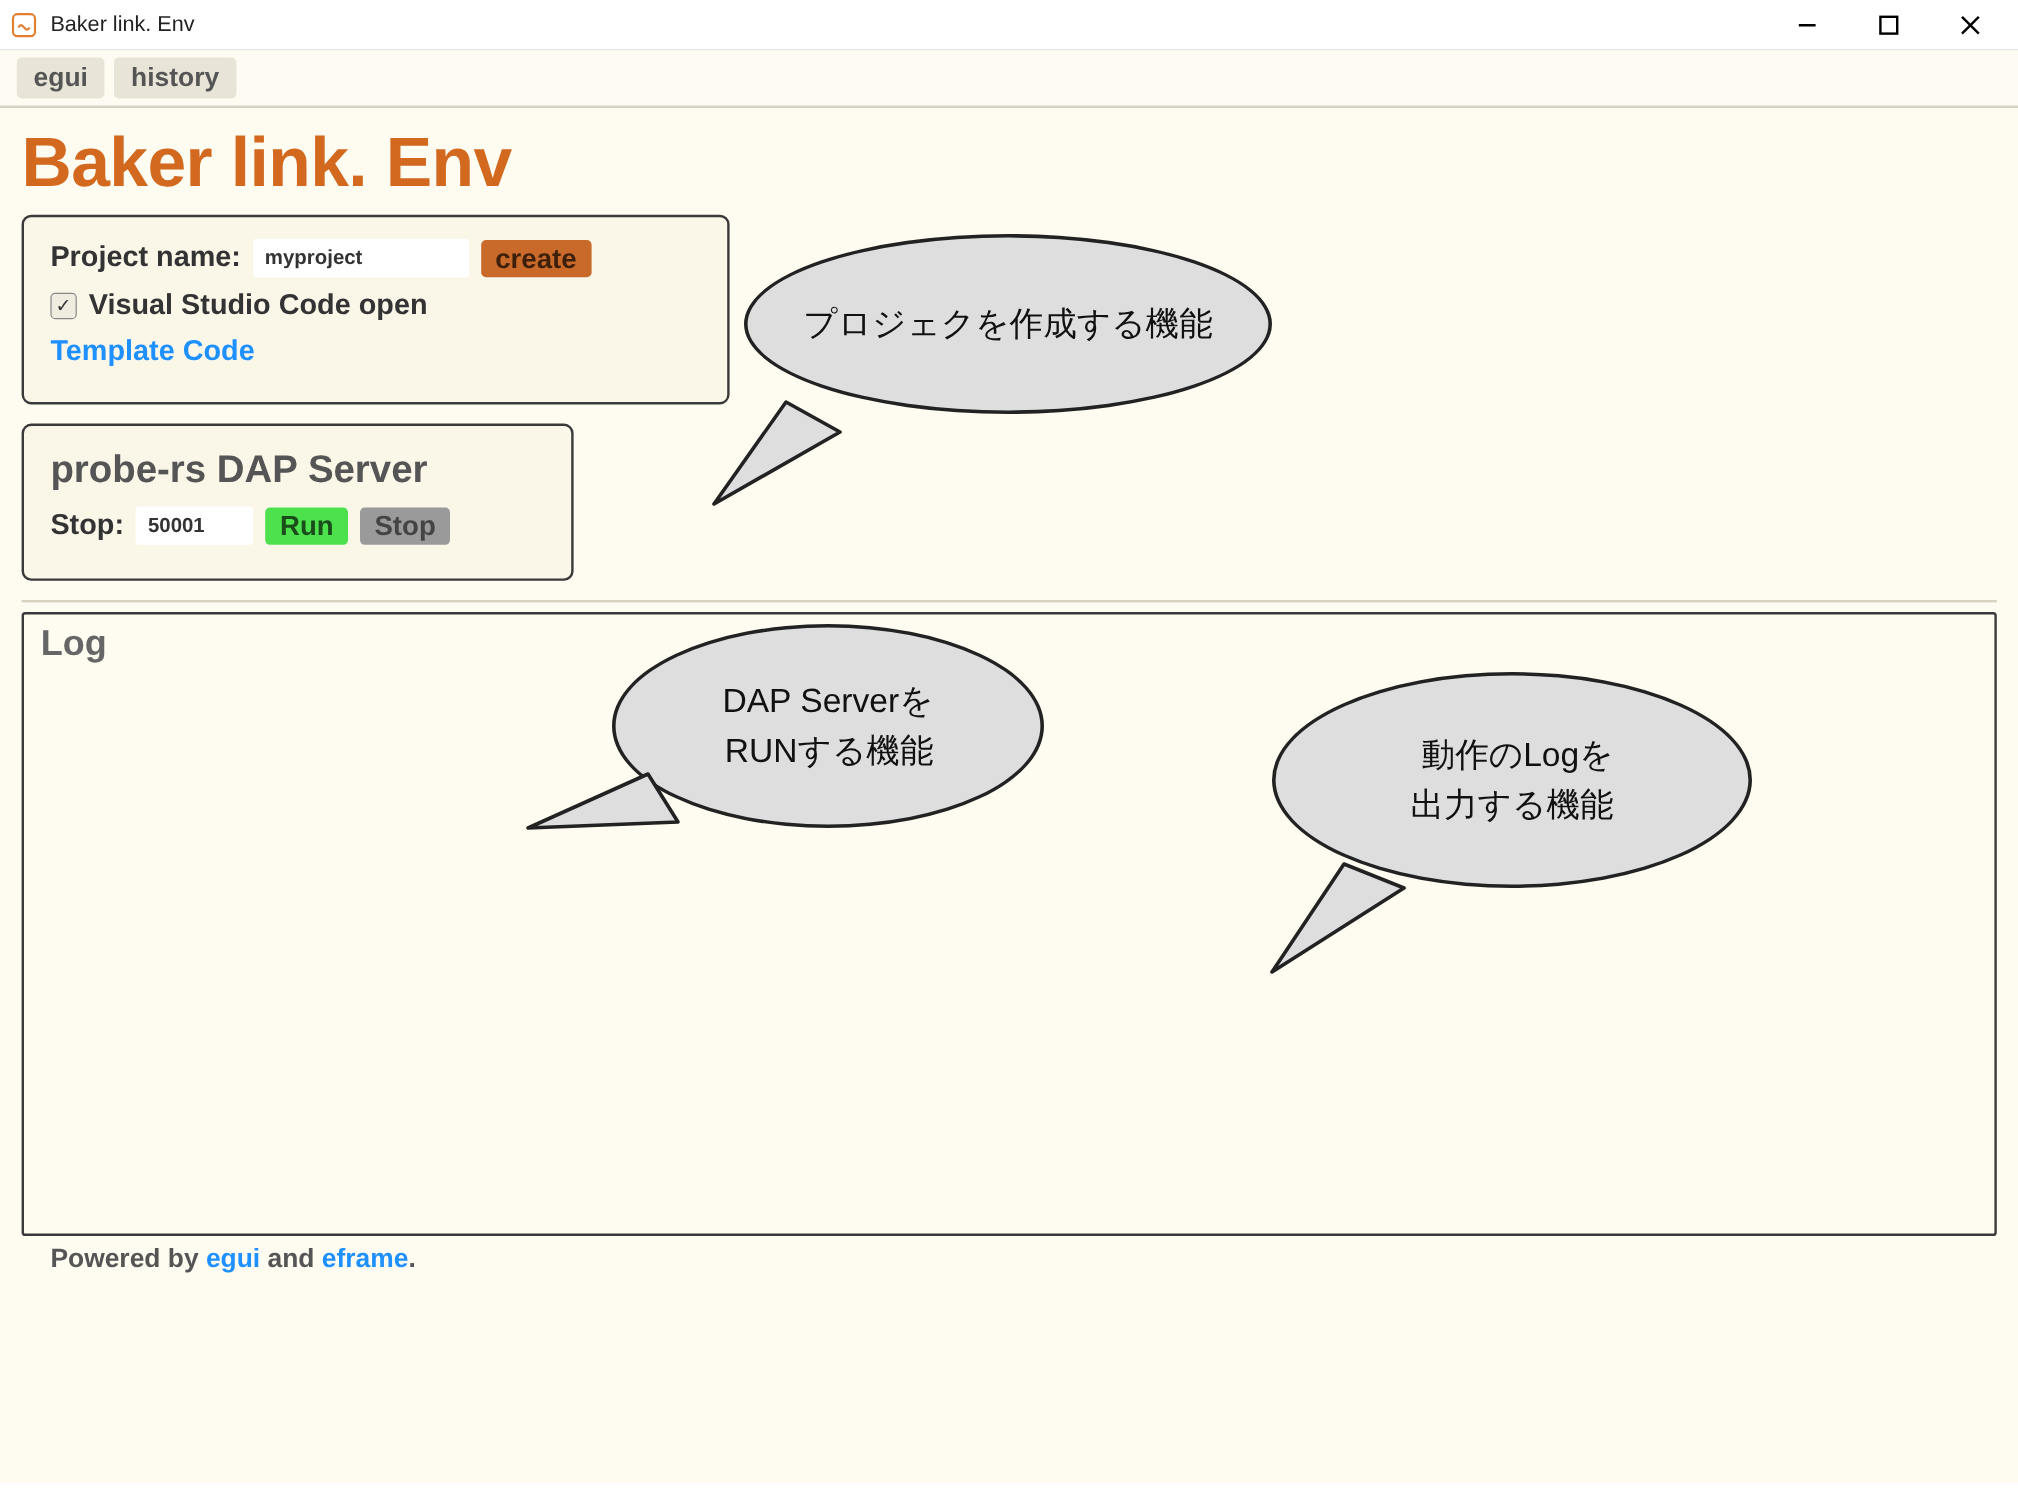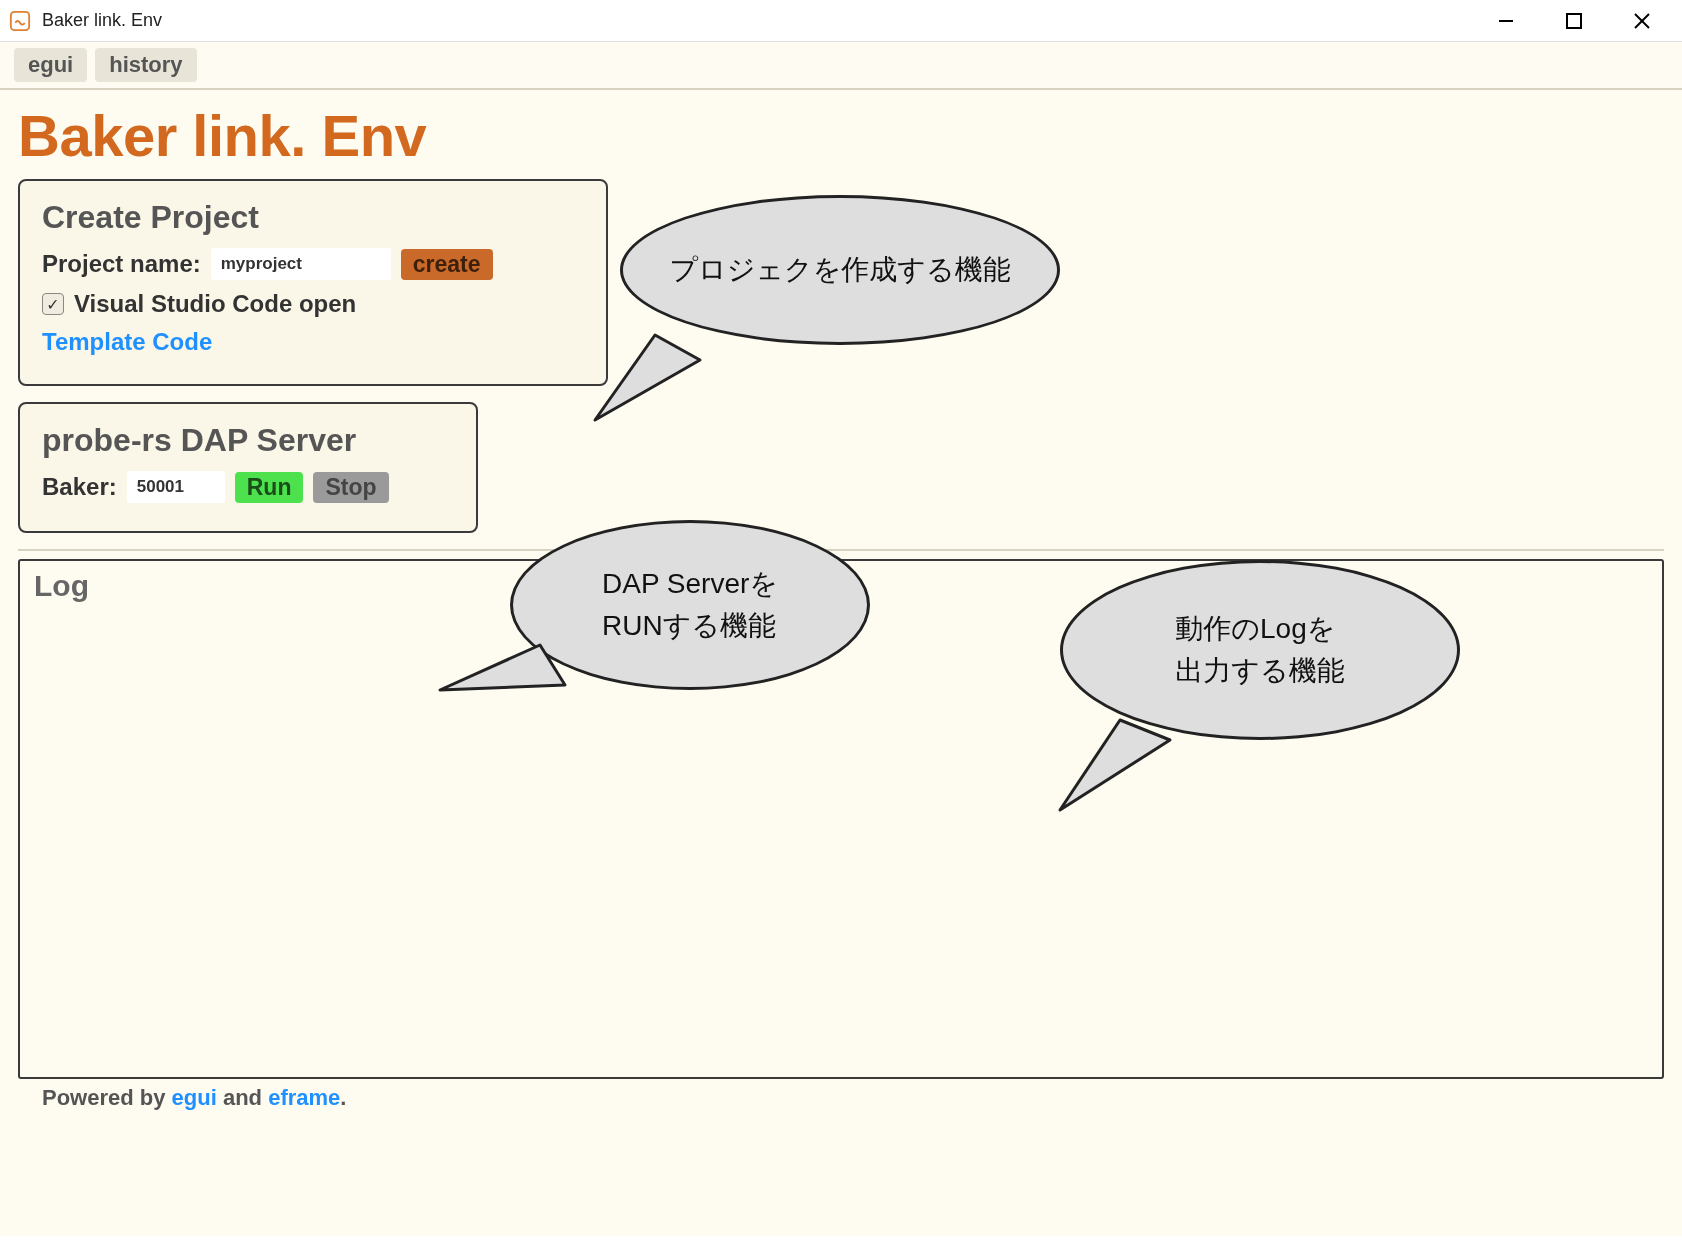--- a/index.html
+++ b/index.html
@@ -132,21 +132,21 @@
   
   
   .bubble {
     position: absolute;
     background: #dedede;
     border: 3px solid #222;
     border-radius: 50%;
     display: flex;
     align-items: center;
     justify-content: center;
-    text-align: left;
+    text-align: right;
     font-size: 28px;
     color: #111;
     padding: 20px 30px;
     line-height: 1.5;
   }
   .bubble1 { top: 105px; left: 620px; width: 440px; height: 150px; }
   .bubble2 { top: 430px; left: 510px; width: 360px; height: 170px; }
   .bubble3 { top: 470px; left: 1060px; width: 400px; height: 180px; }
   
   
@@ -186,39 +186,38 @@
 
 <div class="menubar">
   <div class="menu-item">egui</div>
   <div class="menu-item">history</div>
 </div>
 
 <div class="content">
   <h1 class="app-title">Baker link. Env</h1>
 
   <div class="panel panel-create">
-    <h2>Create Project</h2>
     <div class="row">
       <span class="label">Project name:</span>
       <input class="text-input" value="myproject" style="">
       <button class="btn btn-create">create</button>
     </div>
     <div class="row">
       <span class="checkbox-box">✓</span>
       <span class="label">Visual Studio Code open</span>
     </div>
     <div class="row">
       <span class="link">Template Code</span>
     </div>
   </div>
 
   <div class="panel panel-dap">
     <h2>probe-rs DAP Server</h2>
     <div class="row">
-      <span class="label">Baker:</span>
+      <span class="label">Stop:</span>
       <input class="text-input" style="width: 98px;" value="50001">
       <button class="btn btn-run">Run</button>
       <button class="btn btn-stop">Stop</button>
     </div>
   </div>
 
   <div class="divider"></div>
 
   <div class="panel-log">
     <h2>Log</h2>

